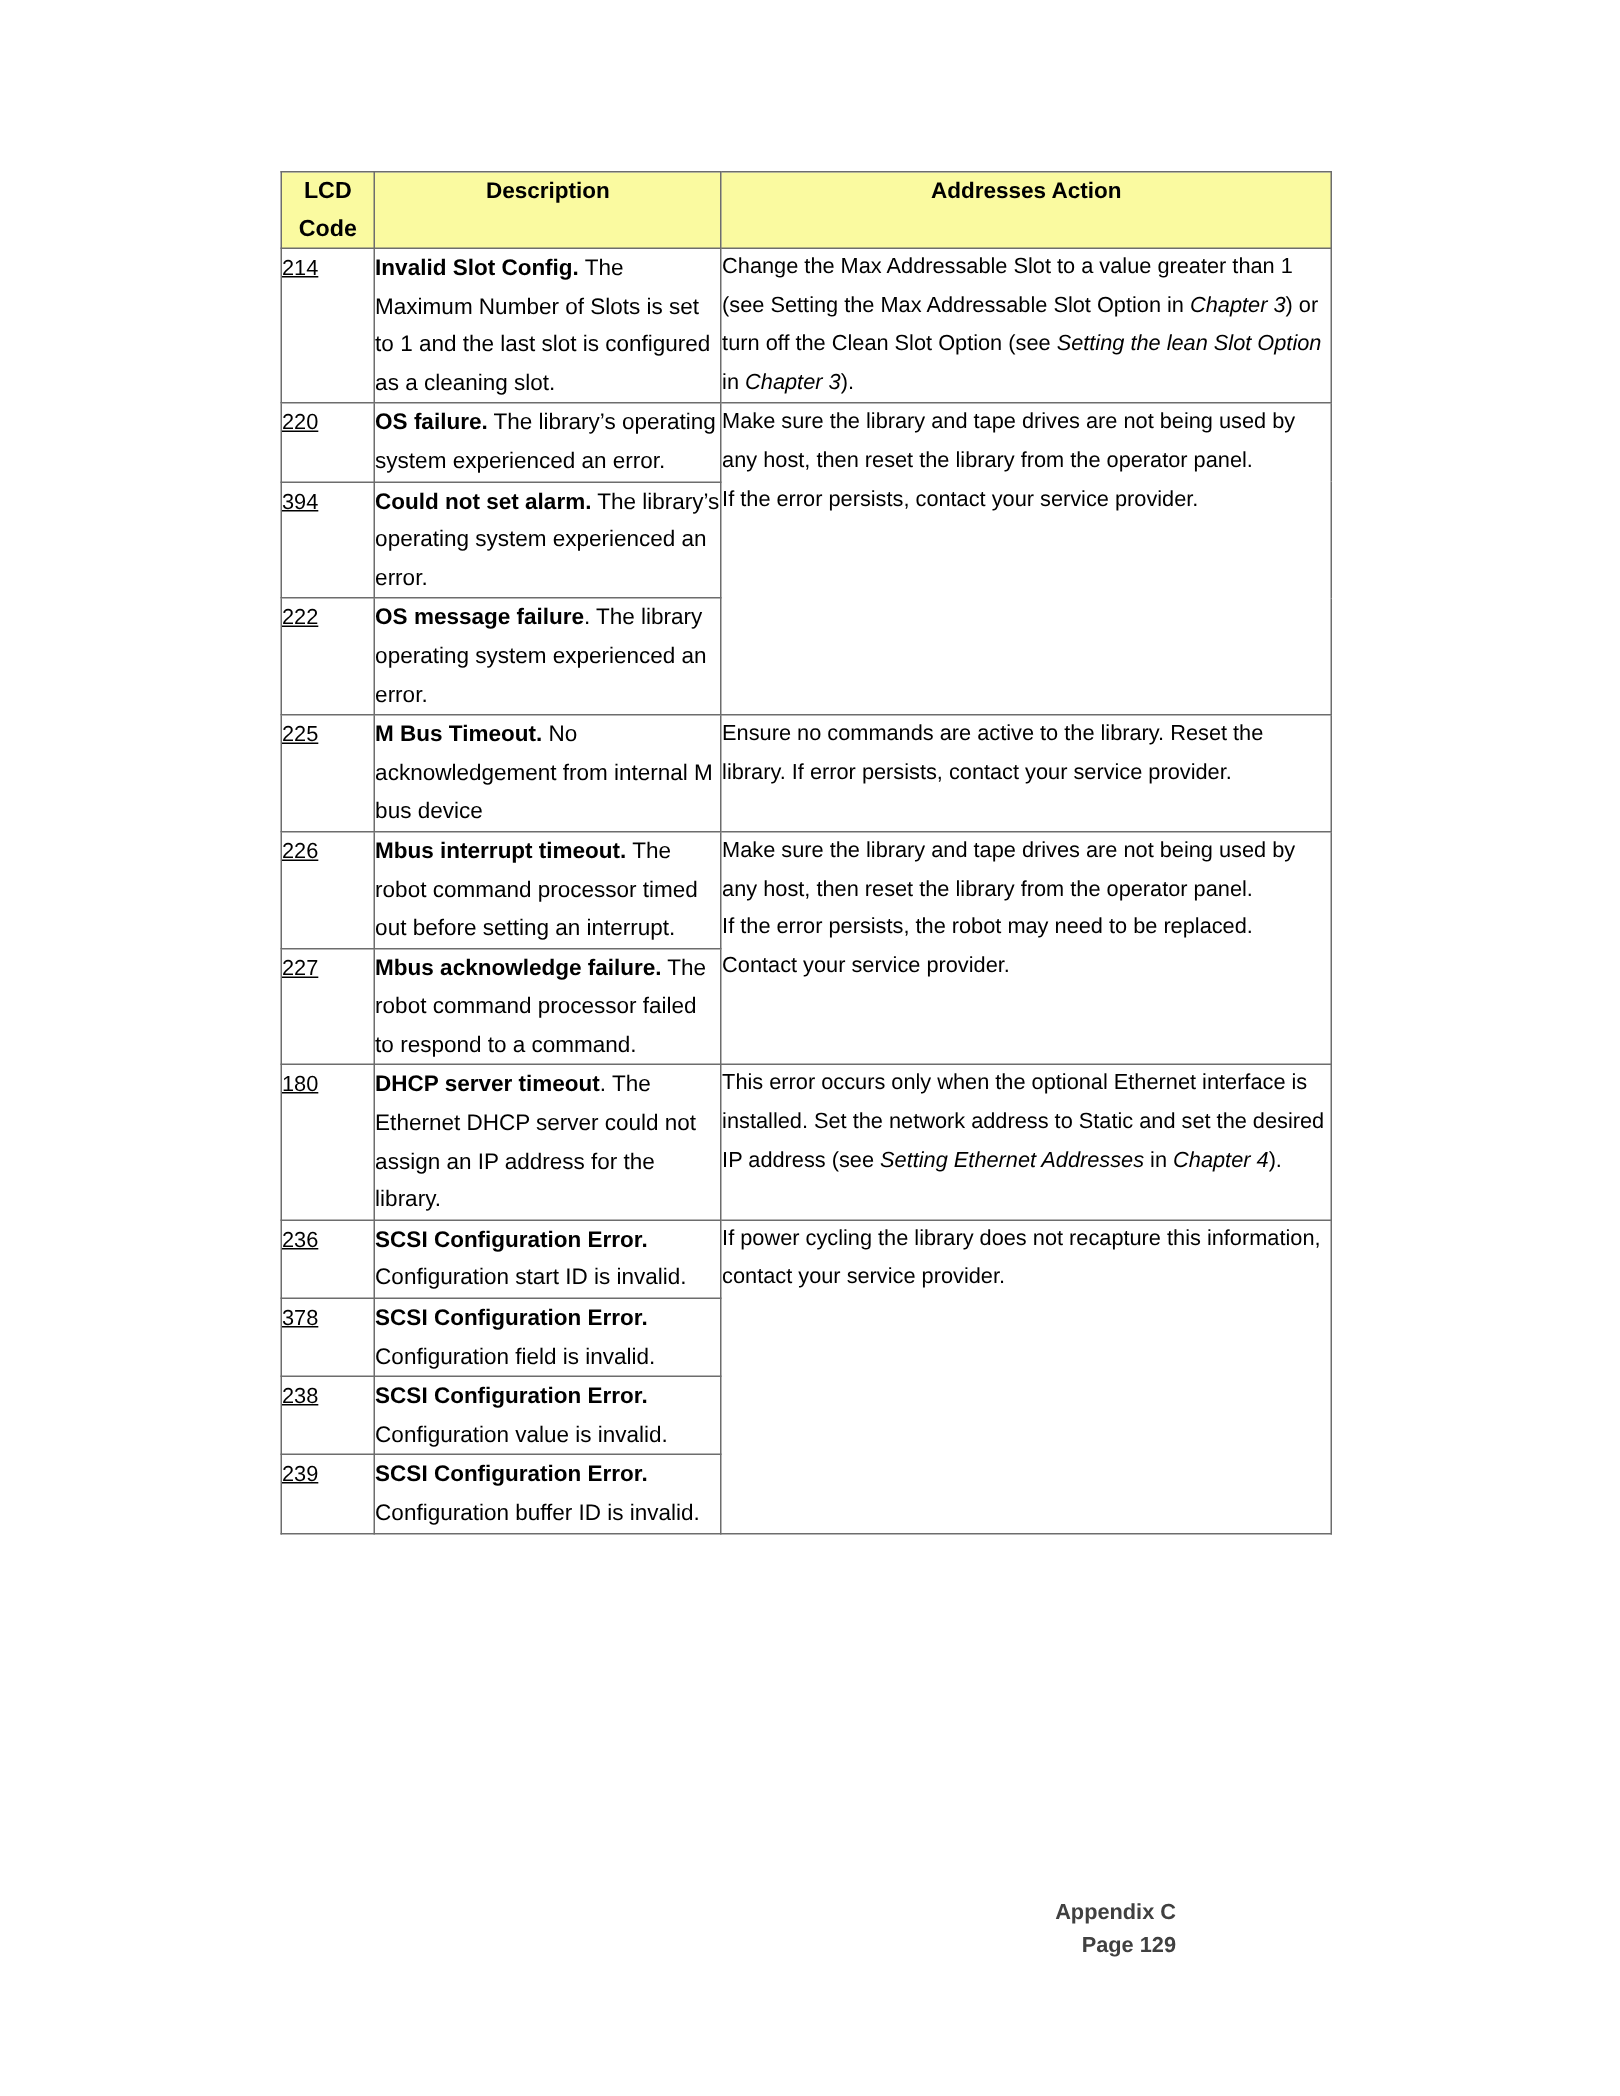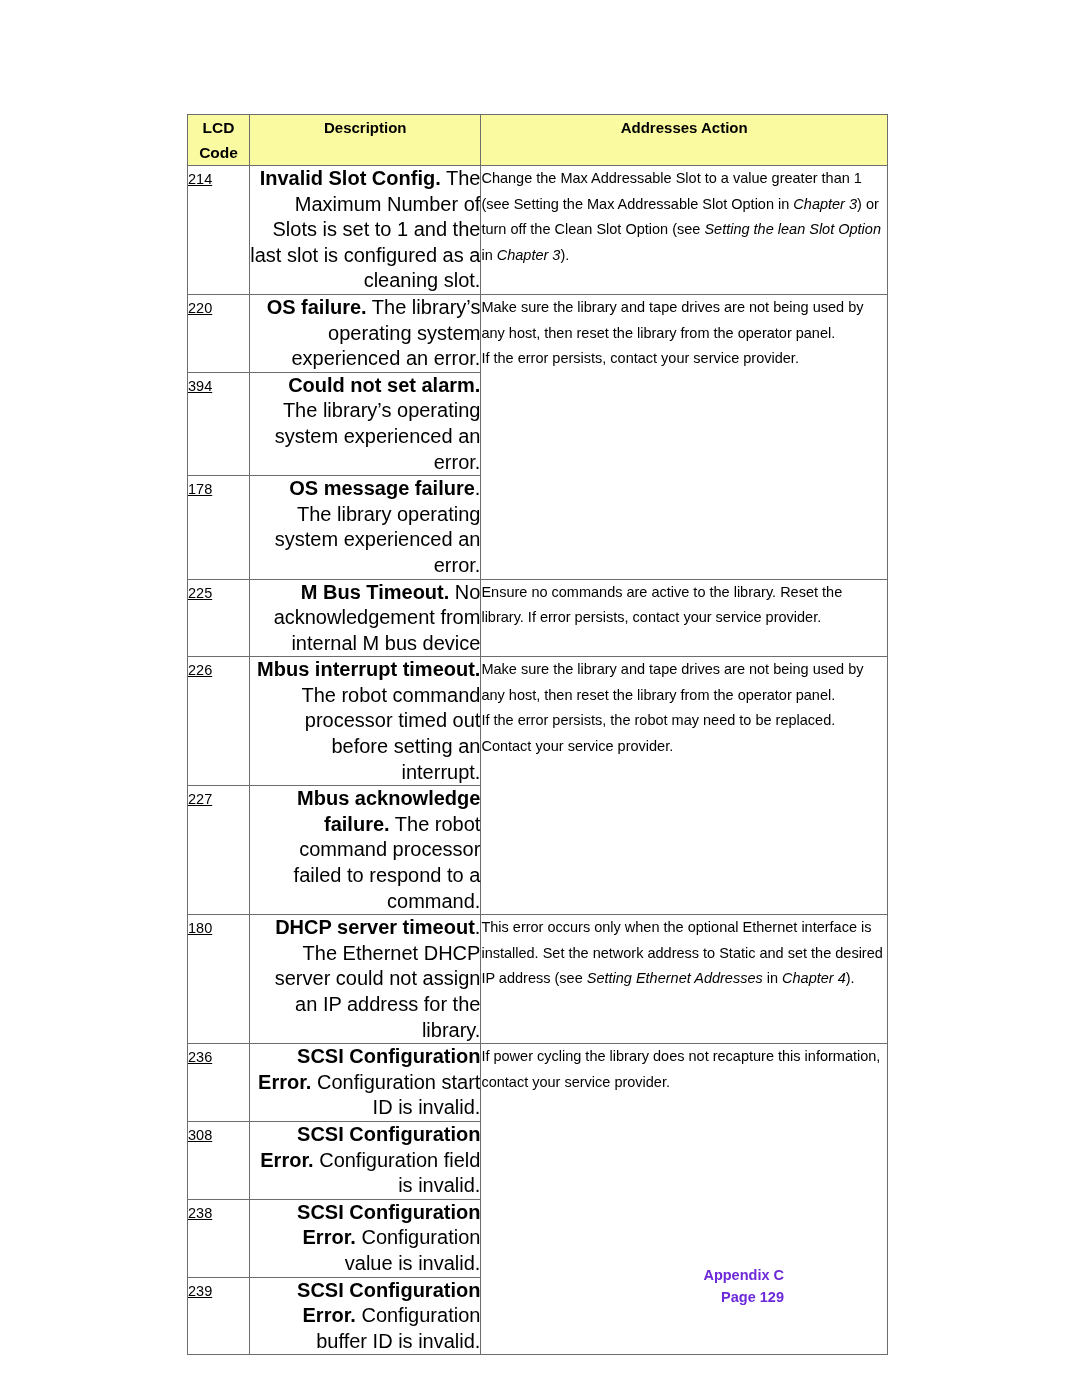--- a/index.html
+++ b/index.html
@@ -67,24 +67,23 @@
   td.code-cell {
     font-size: 14.5px;
     line-height: 26px;
     padding: 8px 0 10px 10px;
     text-align: left;
     white-space: nowrap;
     text-decoration: underline;
   }
 
   td.desc-cell {
-    font-size: 20px;
+    font-size: 15px;
     line-height: 25.6px;
     padding: 8px 6px 10px 12px;
-    text-align: right;
   }
 
   td.corr-cell {
     font-size: 14.5px;
     line-height: 25.6px;
     padding: 8px 8px 10px 12px;
   }
 
   td.desc-cell b,
   td.corr-cell b { font-weight: bold; }
@@ -93,21 +92,21 @@
 
   
   #footer {
     position: absolute;
     right: 98px;
     top: 1264px;
     text-align: right;
     font-size: 14.5px;
     line-height: 22px;
     font-weight: bold;
-    color: #6d28d9;
+    color: #404040;
   }
   #footer div { white-space: nowrap; }
 </style>
 </head>
 <body>
 
 <div id="page">
 
   <table id="error-table">
     <colgroup>
@@ -134,21 +133,21 @@
         <tr>
           <td class="code-cell">220</td>
           <td class="desc-cell"><b>OS failure.</b> The library’s operating system experienced an error.</td>
           <td class="corr-cell" rowspan="3">Make sure the library and tape drives are not being used by any host, then reset the library from the operator panel.<br>If the error persists, contact your service provider.</td>
         </tr>
         <tr>
           <td class="code-cell">394</td>
           <td class="desc-cell"><b>Could not set alarm.</b> The library’s operating system experienced an error.</td>
         </tr>
         <tr>
-          <td class="code-cell">178</td>
+          <td class="code-cell">222</td>
           <td class="desc-cell"><b>OS message failure</b>. The library operating system experienced an error.</td>
         </tr>
         <tr>
           <td class="code-cell">225</td>
           <td class="desc-cell"><b>M Bus Timeout.</b> No acknowledgement from internal M bus device</td>
           <td class="corr-cell">Ensure no commands are active to the library. Reset the library. If error persists, contact your service provider.</td>
         </tr>
         <tr>
           <td class="code-cell">226</td>
           <td class="desc-cell"><b>Mbus interrupt timeout.</b> The robot command processor timed out before setting an interrupt.</td>
@@ -162,21 +161,21 @@
           <td class="code-cell">180</td>
           <td class="desc-cell"><b>DHCP server timeout</b>. The Ethernet DHCP server could not assign an IP address for the library.</td>
           <td class="corr-cell">This error occurs only when the optional Ethernet interface is installed. Set the network address to Static and set the desired IP address (see <i>Setting Ethernet Addresses</i> in <i>Chapter 4</i>).</td>
         </tr>
         <tr>
           <td class="code-cell">236</td>
           <td class="desc-cell"><b>SCSI Configuration Error.</b> Configuration start ID is invalid.</td>
           <td class="corr-cell" rowspan="4">If power cycling the library does not recapture this information, contact your service provider.</td>
         </tr>
         <tr>
-          <td class="code-cell">308</td>
+          <td class="code-cell">378</td>
           <td class="desc-cell"><b>SCSI Configuration Error.</b> Configuration field is invalid.</td>
         </tr>
         <tr>
           <td class="code-cell">238</td>
           <td class="desc-cell"><b>SCSI Configuration Error.</b> Configuration value is invalid.</td>
         </tr>
         <tr>
           <td class="code-cell">239</td>
           <td class="desc-cell"><b>SCSI Configuration Error.</b> Configuration buffer ID is invalid.</td>
         </tr>

